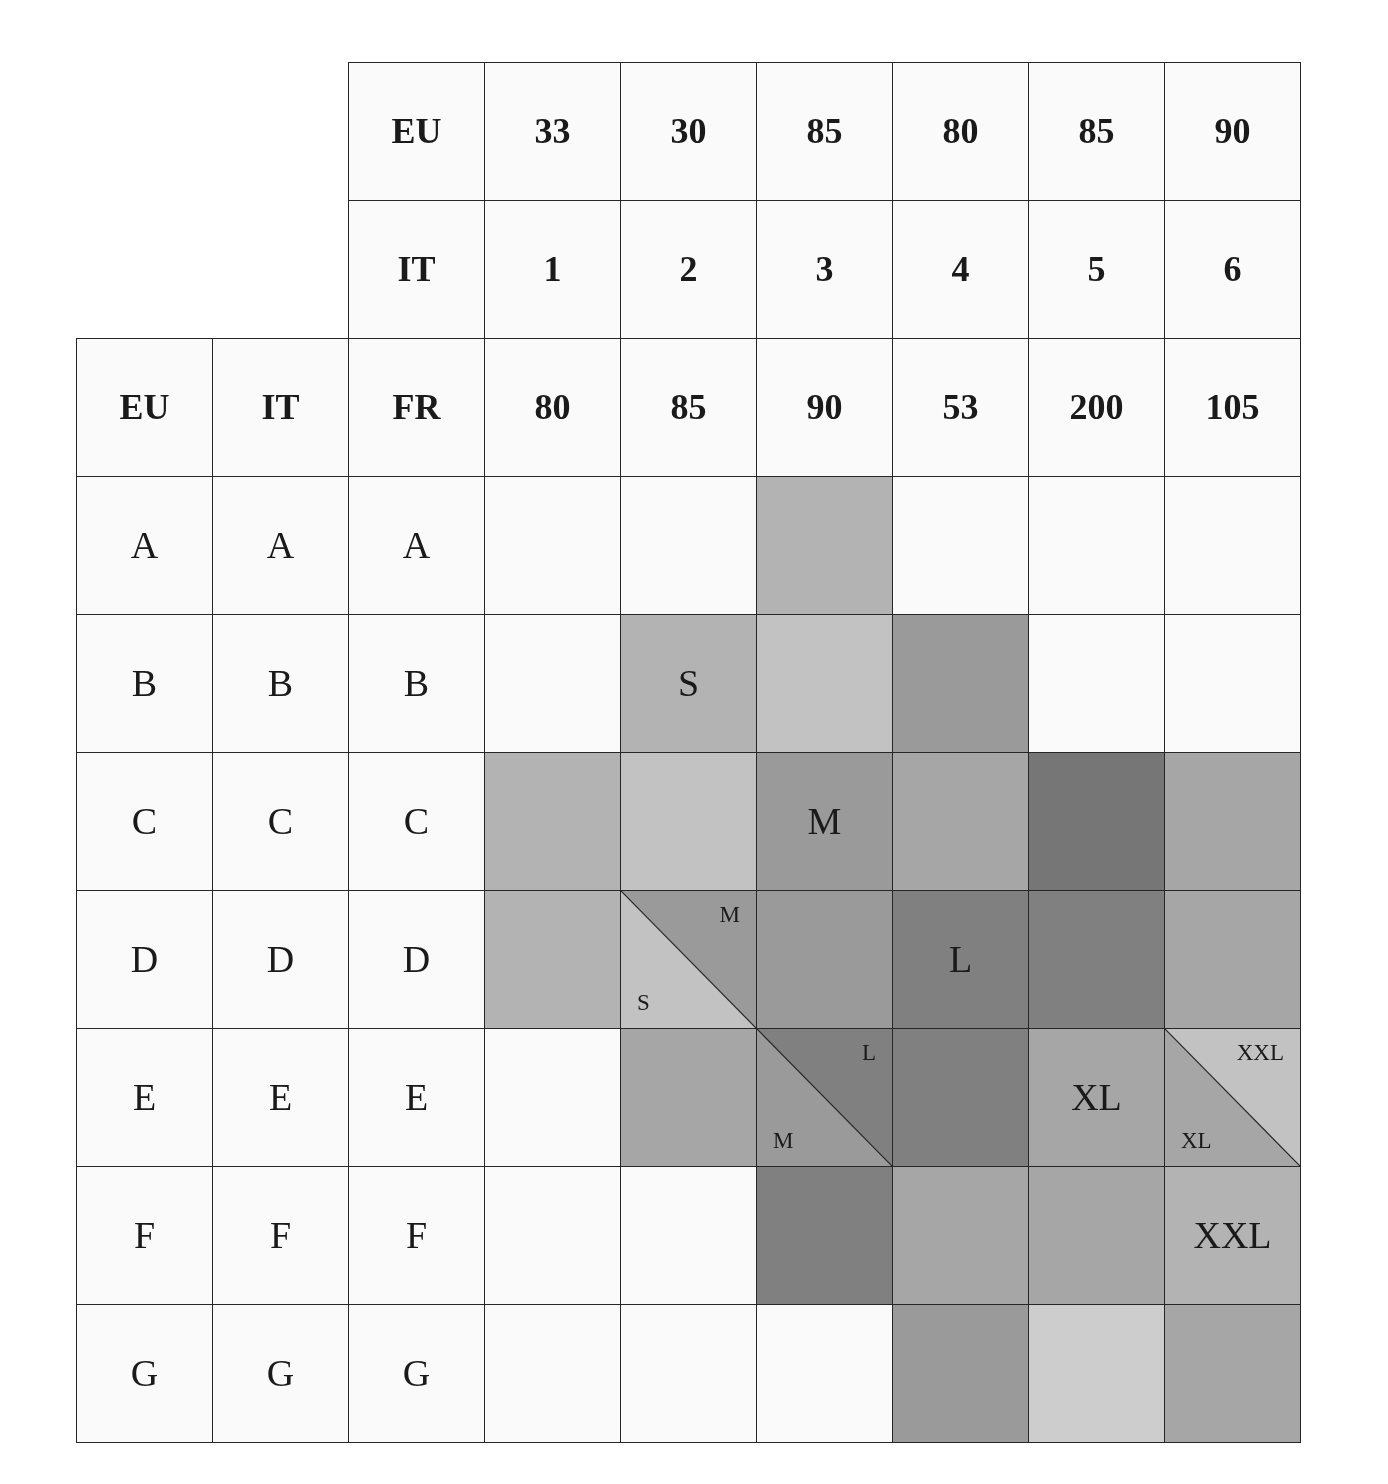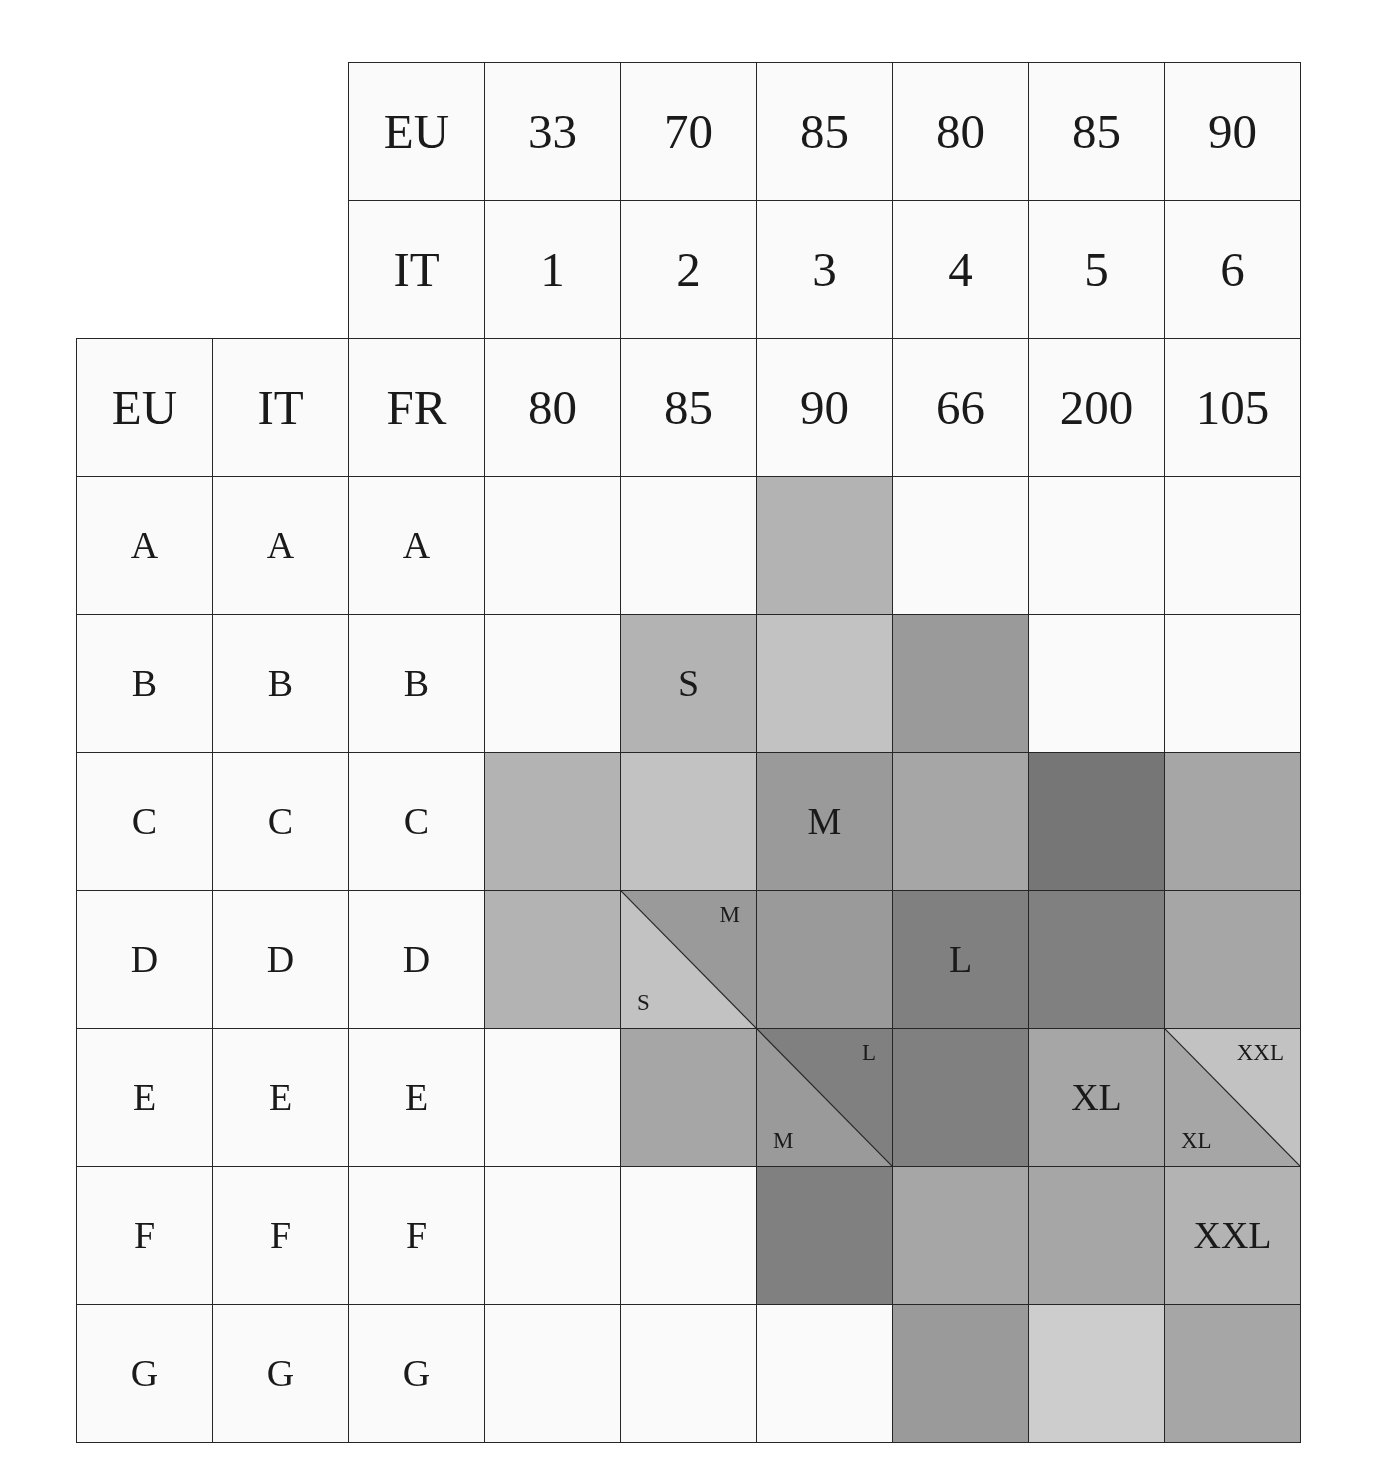--- a/index.html
+++ b/index.html
@@ -47,21 +47,21 @@
   }
   td.body {
     background: #fafafa;
   }
 
   .cell-label {
     display: block;
     line-height: 137px;
     font-size: 38px;
   }
-  .hdr .cell-label { font-size: 49px; }
+  .hdr .cell-label { font-size: 36px; font-weight: bold; }
 
   
   td.split { position: relative; overflow: hidden; }
   td.split .diag {
     position: absolute;
     left: 0; top: 0;
     width: 100%; height: 100%;
     pointer-events: none;
   }
   td.split .corner-tr {
@@ -89,21 +89,21 @@
       <tr>
         <td class="empty-pad"></td>
         <td class="empty-pad"></td>
         <td class="cell hdr">
             <span class="cell-label">EU</span>
           </td>
         <td class="cell hdr">
             <span class="cell-label">33</span>
           </td>
         <td class="cell hdr">
-            <span class="cell-label">70</span>
+            <span class="cell-label">30</span>
           </td>
         <td class="cell hdr">
             <span class="cell-label">85</span>
           </td>
         <td class="cell hdr">
             <span class="cell-label">80</span>
           </td>
         <td class="cell hdr">
             <span class="cell-label">85</span>
           </td>
@@ -151,21 +151,21 @@
         <td class="cell hdr">
             <span class="cell-label">80</span>
           </td>
         <td class="cell hdr">
             <span class="cell-label">85</span>
           </td>
         <td class="cell hdr">
             <span class="cell-label">90</span>
           </td>
         <td class="cell hdr">
-            <span class="cell-label">66</span>
+            <span class="cell-label">53</span>
           </td>
         <td class="cell hdr">
             <span class="cell-label">200</span>
           </td>
         <td class="cell hdr">
             <span class="cell-label">105</span>
           </td>
       </tr>
 
     <tr>

